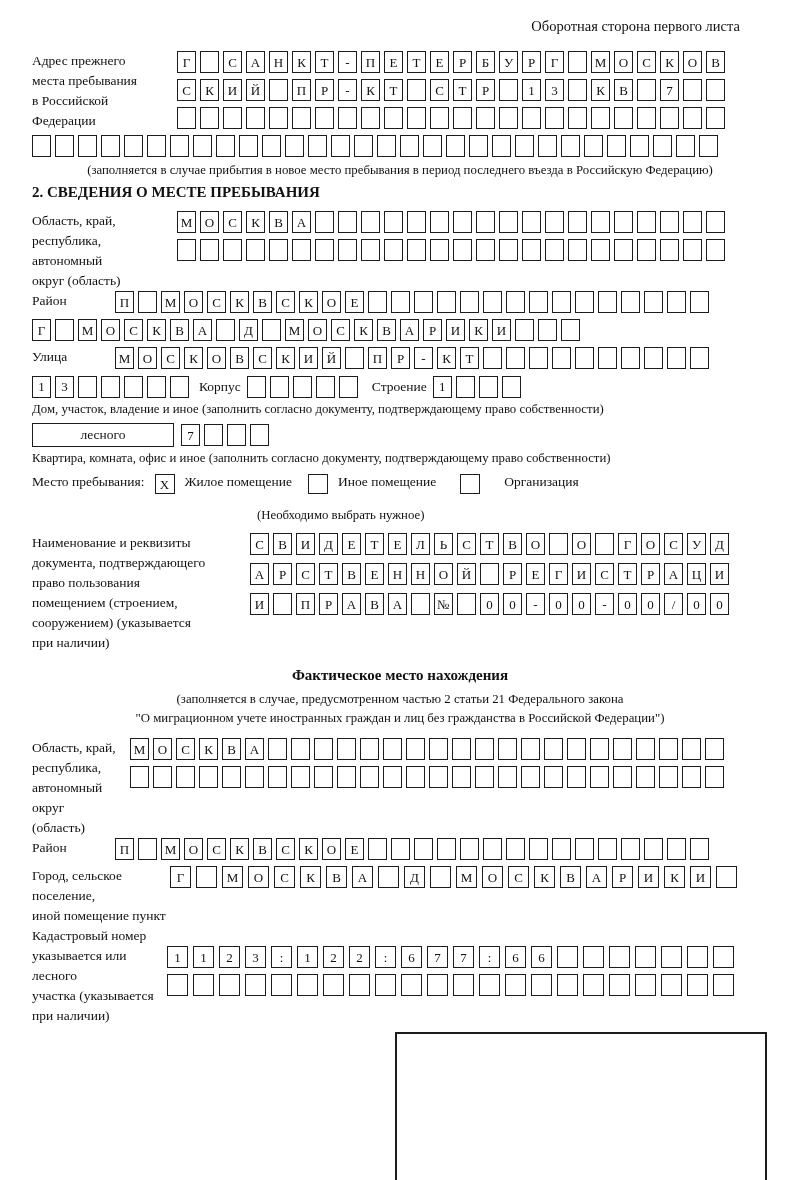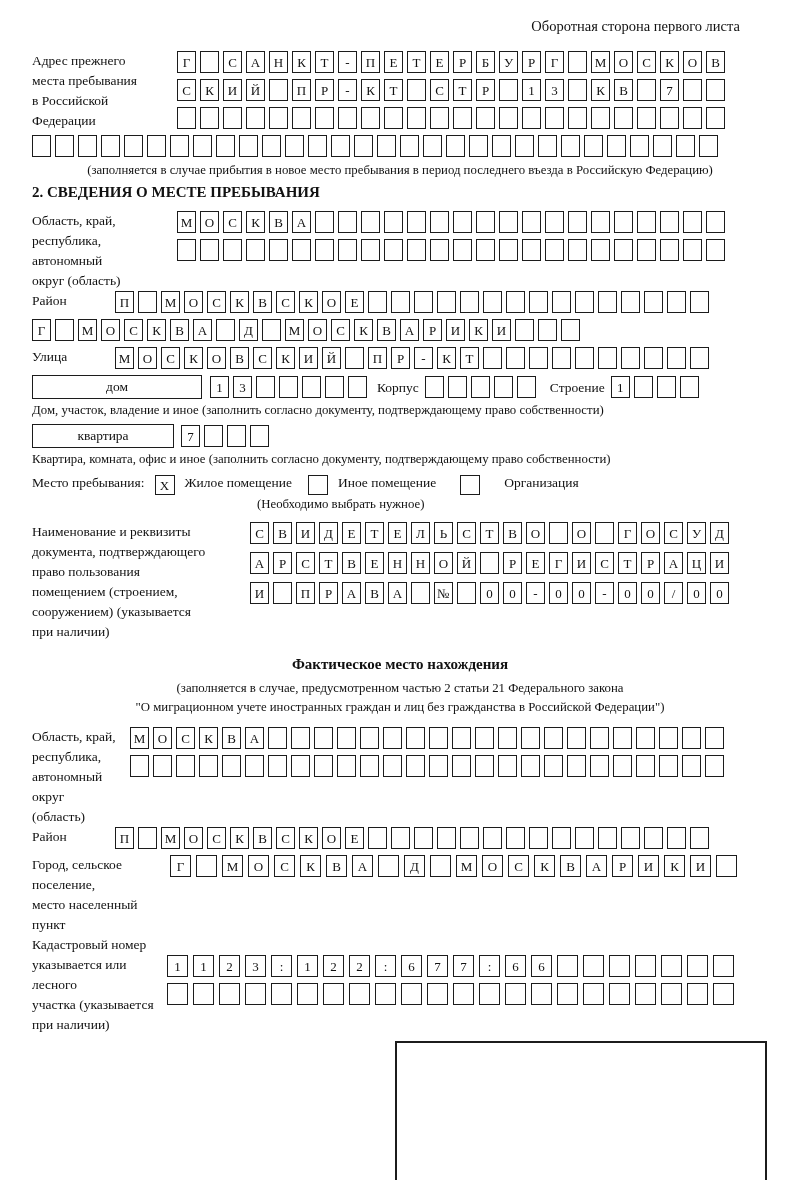--- a/index.html
+++ b/index.html
@@ -29,21 +29,21 @@
   .sub-title{text-align:center;font-weight:bold;font-size:15px;margin:14px 0 6px 0;}
   .inline-box{
     flex:none;height:22px;border:1.8px solid #1c1c1c;display:flex;
     align-items:center;justify-content:center;font-size:13.5px;background:#fff;
   }
   .house-box{width:168px;margin-right:8px;}
   .apt-box{width:140px;margin-right:7px;}
   .mini-label{font-size:13.5px;line-height:23px;flex:none;}
   .stay-row{display:flex;align-items:flex-start;gap:10px;font-size:13.5px;margin:8px 0 2px 0;}
   .stay-row .cell{width:18px;height:18px;}
-  .choice-note{font-size:12.8px;margin:2px 0 10px 225px;}
+  .choice-note{font-size:12.8px;margin:14px 0 10px 225px;}
   .stamp-box{
     margin-left:363px;width:368px;height:174px;border:2px solid #1c1c1c;background:#fff;
   }
   .mb4{margin-bottom:4px;} .mt6{margin-top:6px;}
   .spacer6{height:6px;}
 </style>
 </head>
 <body>
 
 <div class="page">
@@ -330,21 +330,20 @@
           <span class="cell"></span>
           <span class="cell"></span>
           <span class="cell"></span>
           <span class="cell"></span>
           <span class="cell"></span>
         </div>
     </div>
   </div>
 
   <div class="form-row mb4" style="align-items:center;">
-    <div class="inline-box house-box">дом</div>
     <div class="cells" style="margin-bottom:0;">
         <span class="cell">1</span>
         <span class="cell">3</span>
         <span class="cell"></span>
         <span class="cell"></span>
         <span class="cell"></span>
         <span class="cell"></span>
         <span class="cell"></span>
       </div>
     <div class="mini-label" style="margin:0 6px 0 10px;">Корпус</div>
@@ -359,21 +358,21 @@
     <div class="cells" style="margin-bottom:0;">
         <span class="cell">1</span>
         <span class="cell"></span>
         <span class="cell"></span>
         <span class="cell"></span>
       </div>
   </div>
   <div class="note">Дом, участок, владение и иное (заполнить согласно документу, подтверждающему право собственности)</div>
 
   <div class="form-row mt6 mb4" style="align-items:center;">
-    <div class="inline-box apt-box">квартира</div>
+    <div class="inline-box apt-box">лесного</div>
     <div class="cells" style="margin-bottom:0;">
         <span class="cell">7</span>
         <span class="cell"></span>
         <span class="cell"></span>
         <span class="cell"></span>
       </div>
   </div>
   <div class="note">Квартира, комната, офис и иное (заполнить согласно документу, подтверждающему право собственности)</div>
 
   <div class="stay-row">
@@ -572,21 +571,21 @@
           <span class="cell"></span>
           <span class="cell"></span>
           <span class="cell"></span>
         </div>
     </div>
   </div>
 
   <div class="form-row">
     <div class="label-col w138">
         <div>Город, сельское поселение,</div>
-        <div>место населенный пункт</div>
+        <div>иной помещение пункт</div>
       </div>
     <div class="rows-col">
       <div class="cells cells-w22">
           <span class="cell">Г</span>
           <span class="cell"></span>
           <span class="cell">М</span>
           <span class="cell">О</span>
           <span class="cell">С</span>
           <span class="cell">К</span>
           <span class="cell">В</span>

